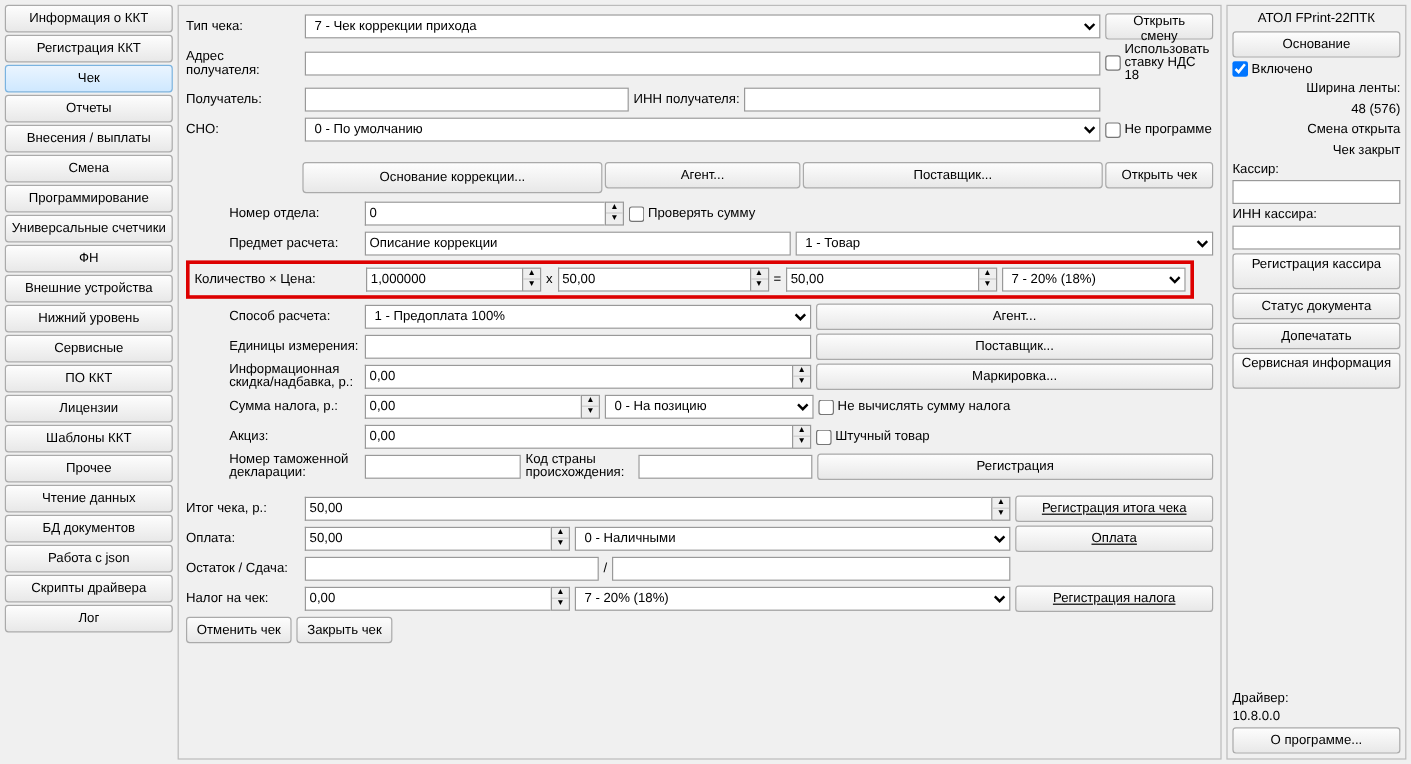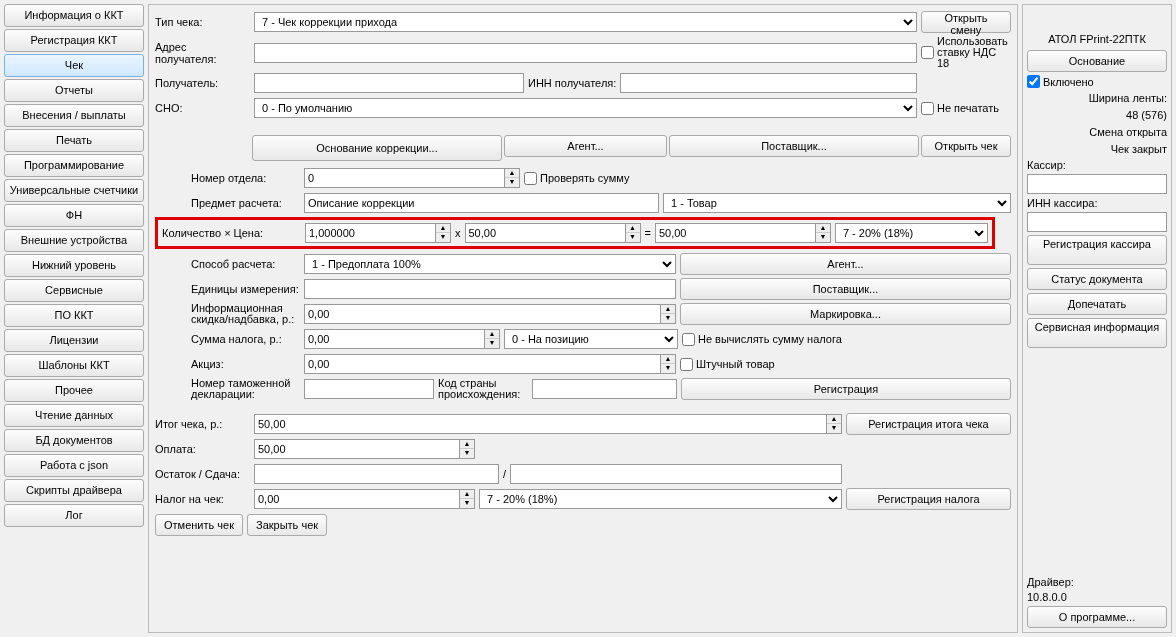--- a/index.html
+++ b/index.html
@@ -7,46 +7,46 @@
 .sidebar { width: 140px; display: flex; flex-direction: column; gap: 2px; }
 .navbtn { height: 23px; background: linear-gradient(#fdfdfd,#e8e8e8); border: 1px solid #aaa; border-radius: 3px; cursor: pointer; text-align: center; line-height: 21px; }
 .navbtn.active { background: linear-gradient(#eaf5ff,#cfe8ff); border-color: #7ab3e0; }
 .main { flex: 1; border: 1px solid #bbb; background: #f0f0f0; padding: 6px; position: relative; }
 .rightpanel { width: 150px; display: flex; flex-direction: column; gap: 3px; border: 1px solid #bbb; padding: 4px; background: #f0f0f0; }
 .row { display: flex; align-items: center; margin-bottom: 3px; gap: 4px; min-height: 22px; }
 .lbl { width: 95px; text-align: left; }
 .lbl2 { width: 145px; text-align: left; padding-left: 36px; }
 select, input[type=text] { height: 20px; border: 1px solid #999; background: #fff; padding: 0 3px; font-size: 11px; }
 .btn { height: 22px; background: linear-gradient(#fdfdfd,#e8e8e8); border: 1px solid #aaa; border-radius: 3px; cursor: pointer; padding: 0 8px; }
-.btn.wide { width: 165px; }
+.btn.wide { width: 165px; text-decoration: underline; }
 .spin { display: flex; }
 .spin input { border-right: none; }
 .spinbtns { display: flex; flex-direction: column; width: 16px; border: 1px solid #999; background: #eee; }
 .spinbtns div { height: 9px; font-size: 7px; text-align: center; line-height: 7px; cursor: pointer; }
 .spinbtns div:first-child { border-bottom: 1px solid #ccc; }
 .chk { display: flex; align-items: center; gap: 3px; }
 .chk input { width: 13px; height: 13px; }
 .redbox { border: 3px solid #d00; padding: 2px 4px; margin: 2px 16px 4px 0; }
-.rtitle { text-align: center; margin-bottom: 2px; margin-top: 24px; }
+.rtitle { text-align: center; margin-bottom: 2px; }
 .rbtn { height: 22px; background: linear-gradient(#fdfdfd,#e8e8e8); border: 1px solid #aaa; border-radius: 3px; cursor: pointer; text-align: center; line-height: 20px; }
 .rtext { text-align: right; margin: 1px 0; }
 .flex1 { flex: 1; }
 .basis-row { display: flex; gap: 2px; margin-top: 16px; justify-content: space-between; }
 .basis-row .btn { flex: 1; }
 </style>
 </head>
 <body>
 
 <div class="sidebar">
   <div class="navbtn">Информация о ККТ</div>
   <div class="navbtn">Регистрация ККТ</div>
   <div class="navbtn active">Чек</div>
   <div class="navbtn">Отчеты</div>
   <div class="navbtn">Внесения / выплаты</div>
-  <div class="navbtn">Печать</div>
+  <div class="navbtn">Смена</div>
   <div class="navbtn">Программирование</div>
   <div class="navbtn">Универсальные счетчики</div>
   <div class="navbtn">ФН</div>
   <div class="navbtn">Внешние устройства</div>
   <div class="navbtn">Нижний уровень</div>
   <div class="navbtn">Сервисные</div>
   <div class="navbtn">ПО ККТ</div>
   <div class="navbtn">Лицензии</div>
   <div class="navbtn">Шаблоны ККТ</div>
   <div class="navbtn">Прочее</div>
@@ -80,21 +80,21 @@
     <span>ИНН получателя:</span>
     <input type="text" class="flex1" style="">
     <div style="width:90px"></div>
   </div>
 
   <div class="row">
     <span class="lbl">СНО:</span>
     <select class="flex1"><option>0 - По умолчанию</option></select>
     <label class="chk" style="width:90px">
       <input type="checkbox" style="">
-      <span>Не печатать</span>
+      <span>Не программе</span>
     </label>
   </div>
 
   <div class="basis-row">
     <div style="width:95px"></div>
     <button class="btn" style="flex:1.6;line-height:10px;height:26px">Основание коррекции...</button>
     <button class="btn">Агент...</button>
     <button class="btn" style="flex:1.6">Поставщик...</button>
     <button class="btn" style="width:90px;flex:none">Открыть чек</button>
   </div>
@@ -231,20 +231,22 @@
 
   <div class="row">
     <span class="lbl">Оплата:</span>
     <div class="spin">
         <input type="text" style="width: 205px;" value="50,00">
         <div class="spinbtns">
           <div>▲</div>
           <div>▼</div>
         </div>
       </div>
+    <select class="flex1"><option>0 - Наличными</option></select>
+    <button class="btn wide">Оплата</button>
   </div>
 
   <div class="row">
     <span class="lbl">Остаток / Сдача:</span>
     <input type="text" style="width: 245px;">
     <span>/</span>
     <input type="text" class="flex1" style="">
     <div style="width:165px"></div>
   </div>
 

